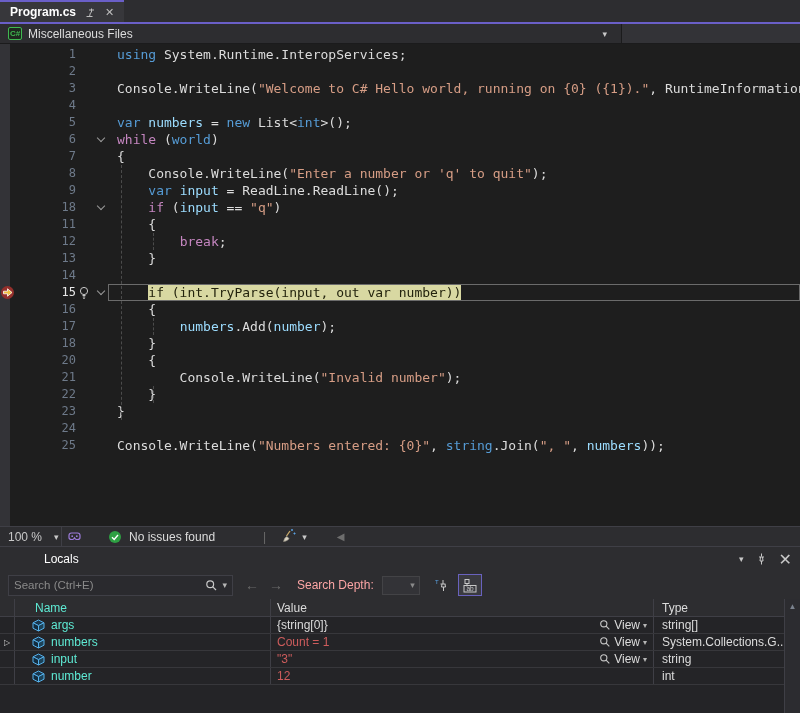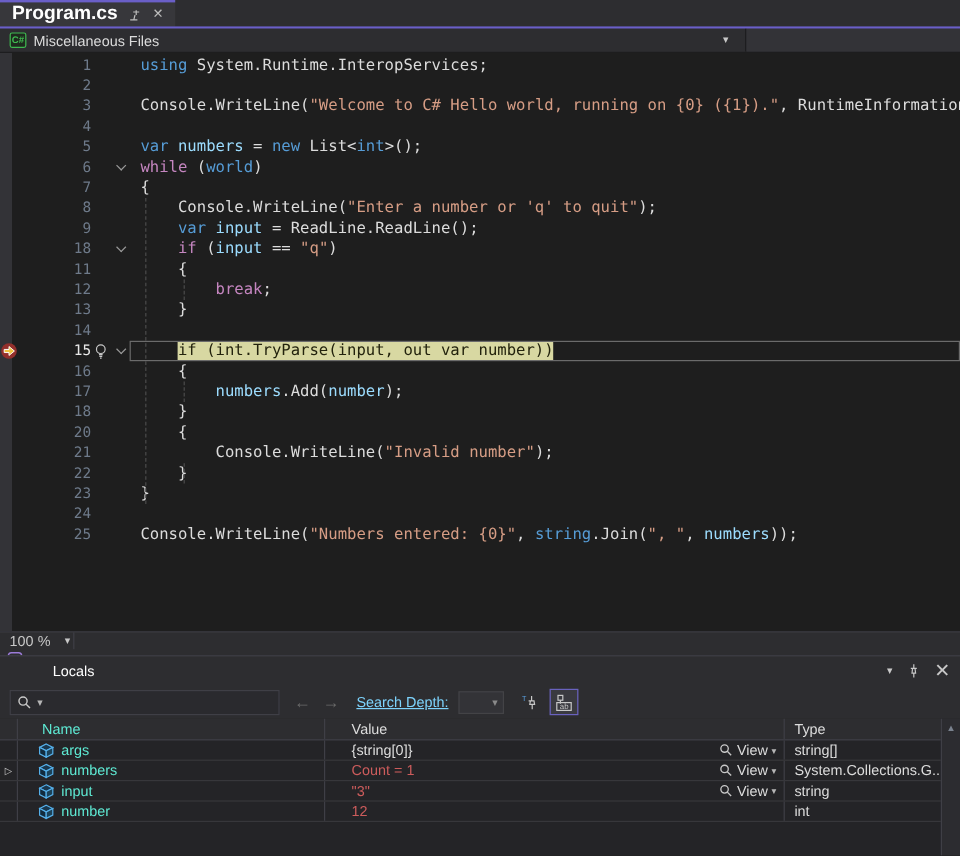--- a/index.html
+++ b/index.html
@@ -4,21 +4,21 @@
 <style>
   * { box-sizing: border-box; margin: 0; padding: 0; }
   html,body { width:800px; height:713px; background:#1e1e1e; overflow:hidden;
     font-family:"Liberation Sans","DejaVu Sans",sans-serif; }
   .app { width:800px; height:713px; display:flex; flex-direction:column; background:#2d2d30; }
 
   
   .tabstrip { height:22px; background:#2d2d30; display:flex; align-items:stretch; }
   .tab { display:flex; align-items:center; gap:9px; padding:0 10px 0 10px;
     background:#37373b; border-top:2px solid #6a5fc8; cursor:default; }
-  .tab-title { color:#ffffff; font-weight:bold; font-size:16px; }
+  .tab-title { color:#ffffff; font-weight:bold; font-size:12px; }
   .tab-ico { color:#bdbdbd; font-size:11px; line-height:1; display:flex; align-items:center; }
   .accent { height:2px; background:#6a5fc8; }
 
   
   .navbar { height:20px; display:flex; background:#2d2d30; border-bottom:1px solid #1b1b1c; }
   .nav-left { width:622px; display:flex; align-items:center; gap:6px; padding:0 8px;
     background:#2d2d30; border-right:1px solid #1b1b1c; }
   .nav-right { flex:1; background:#333337; }
   .cs-ico { width:14px; height:13px; border:1px solid #3fb950; color:#3fb950;
     font-size:8px; font-weight:bold; display:flex; align-items:center; justify-content:center;
@@ -44,21 +44,21 @@
   .tk-hl { background:#d8d8a2; color:#23230d; }
   .tk-sel { background:#26507c; color:#c586c0; }
   .stmt-box { position:absolute; left:108px; right:0; top:0; height:17px;
     border:1px solid #6b6b6b; pointer-events:none; }
   .guide { position:absolute; width:0; border-left:1px dashed #4b4b4b; }
   .bp { position:absolute; left:0; top:1px; }
   .bulb { position:absolute; left:2px; top:2px; }
 
   
   .statusbar { height:20px; background:#2d2d30; border-top:1px solid #3f3f46;
-    display:flex; align-items:flex-start; font-size:12px; color:#c8c8c8;flex-direction:column; }
+    display:flex; align-items:center; font-size:12px; color:#c8c8c8; }
   .sb-zoom { width:62px; display:flex; align-items:center; padding-left:8px;
     border-right:1px solid #3f3f46; height:100%; }
   .sb-zoom .caret { margin-left:12px; font-size:9px; }
   .sb-copilot { margin-left:5px; display:flex; align-items:center; }
   .sb-health { margin-left:26px; display:flex; align-items:center; gap:7px; color:#dcdcdc; }
   .sb-pipe { margin-left:48px; color:#6a6a6a; }
   .sb-cleanup { margin-left:14px; display:flex; align-items:center; gap:6px; }
   .sb-cleanup .caret { font-size:9px; color:#c8c8c8; }
   .sb-scrollleft { margin-left:30px; color:#6d6d6d; font-size:10px; }
 
@@ -69,38 +69,38 @@
   .lp-ticons { margin-left:auto; display:flex; align-items:center; gap:12px; color:#c8c8c8; }
   .lp-ticons .caret { font-size:9px; }
   .lp-toolbar { height:28px; display:flex; align-items:center; padding:0 8px; gap:0; }
   .searchbox { width:225px; height:21px; background:#2a2a2e; border:1px solid #3f3f46;
     display:flex; align-items:center; padding:0 5px; }
   .searchbox input { flex:1; background:transparent; border:none; outline:none;
     color:#c8c8c8; font-size:11.5px; font-family:"Liberation Sans",sans-serif; }
   .searchbox input::placeholder { color:#8a8a8a; }
   .searchbox .caret { color:#b5b5b5; font-size:9px; margin-left:4px; }
   .nav-arrows { display:flex; gap:10px; margin-left:12px; color:#6a6a6a; font-size:14px; }
-  .depth-label { margin-left:14px; color:#7dd3fc; font-size:12px;text-decoration:underline; }
+  .depth-label { margin-left:14px; color:#fca5a5; font-size:12px; }
   .depth-combo { margin-left:8px; width:38px; height:19px; background:#333337;
     border:1px solid #434346; display:flex; align-items:center; justify-content:flex-end;
     padding-right:4px; color:#8a8a8a; font-size:9px; }
   .tool-btn { margin-left:10px; width:24px; height:22px; display:flex; align-items:center;
     justify-content:center; border:1px solid transparent; }
   .tool-btn.sel { border-color:#6962be; background:#3a3a40; margin-left:4px; }
 
   .grid { flex:1; display:flex; flex-direction:column; background:#242427; position:relative; }
   .gridscroll { position:absolute; right:0; top:0; bottom:0; width:16px; background:#2c2c30;
     border-left:1px solid #3f3f46; text-align:center; color:#7a828e; font-size:8px; padding-top:3px; }
   .grow { display:flex; height:17px; border-bottom:1px solid #37373b; align-items:center; font-size:12px; }
   .grow.head { height:18px; background:#2d2d30; border-bottom:1px solid #3f3f46; color:#dcdcdc; }
   .c-gut { width:15px; flex:none; height:100%; border-right:1px solid #3f3f46;
     display:flex; align-items:center; justify-content:center; color:#c8c8c8; font-size:8px; }
   .c-name { width:255px; flex:none; height:100%; display:flex; align-items:center; padding-left:17px; gap:6px; color:#5eead4; }
   .c-val { width:383px; flex:none; height:100%; border-left:1px solid #3f3f46;
-    display:flex; align-items:center; padding-left:22px; color:#dcdcdc; }
+    display:flex; align-items:center; padding-left:6px; color:#dcdcdc; }
   .c-val.changed .vtext { color:#cd5c5c; }
   .c-type { flex:1; height:100%; border-left:1px solid #3f3f46; display:flex; align-items:center;
     padding-left:8px; color:#dcdcdc; overflow:hidden; white-space:nowrap; }
   .grow.head .c-name { padding-left:20px; }
   .viewbtn { margin-left:auto; margin-right:6px; display:flex; align-items:center; gap:3px;
     color:#dcdcdc; font-size:12px; }
   .viewbtn .caret { font-size:8px; color:#b5b5b5; }
   svg { display:block; }
 </style>
 </head>
@@ -211,20 +211,21 @@
           <svg width="11" height="12" viewBox="0 0 11 12">
               <path d="M5.5 0.5v3M3 4h5M4.5 4 4 8h3l-0.5-4M5.5 8v3.5" stroke="#c8c8c8" stroke-width="1" fill="none"></path>
             </svg>
         </span>
         <span>✕</span>
       </div>
     </div>
 
     <div class="lp-toolbar">
       <div class="searchbox">
+        <input type="text" placeholder="Search (Ctrl+E)" style="">
         <svg width="13" height="13" viewBox="0 0 13 13">
           <circle cx="5.2" cy="5.2" r="3.4" fill="none" stroke="#c8c8c8" stroke-width="1.2"></circle>
           <path d="M7.8 7.8 11 11" stroke="#c8c8c8" stroke-width="1.2"></path>
         </svg>
         <span class="caret">▾</span>
       </div>
       <div class="nav-arrows">
         <span>←</span>
         <span>→</span>
       </div>

